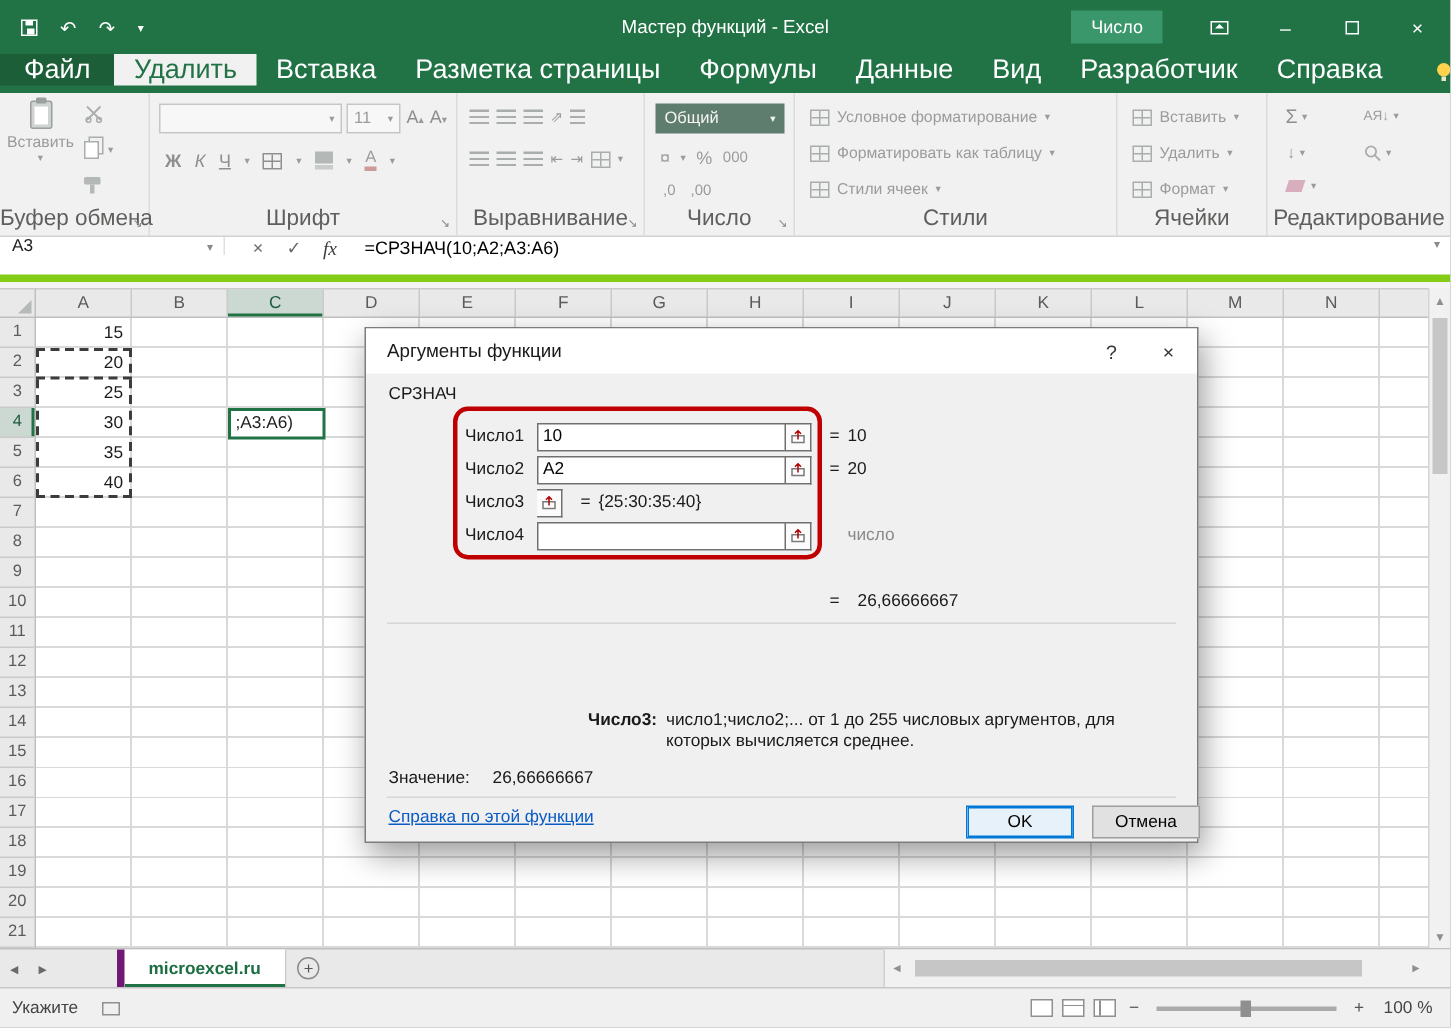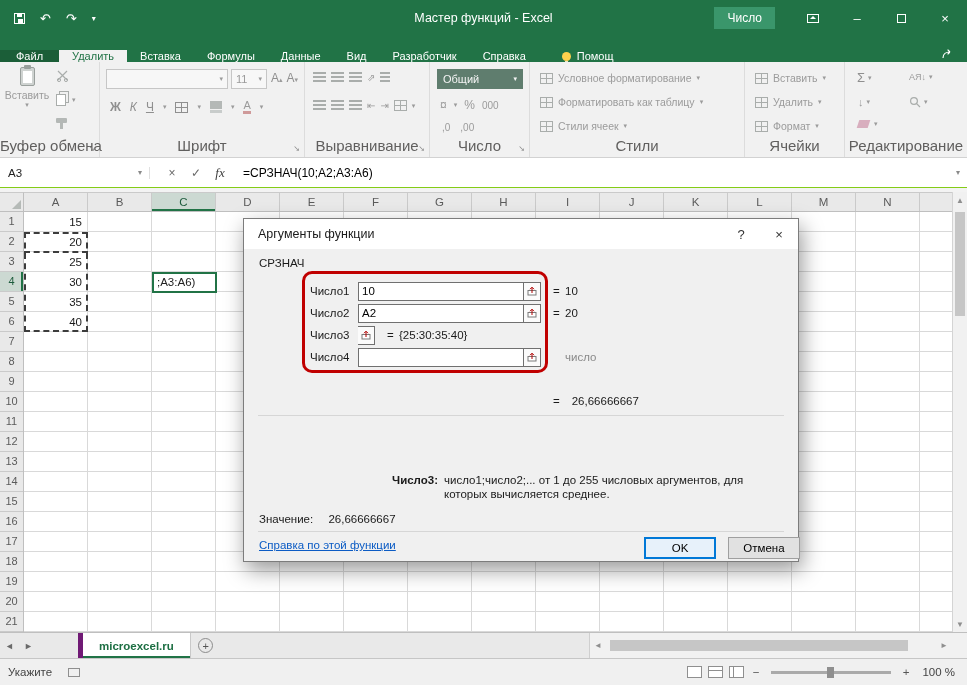--- a/index.html
+++ b/index.html
@@ -16,21 +16,21 @@
   .floppy-ic:after{content:"";position:absolute;bottom:0;left:3px;width:5px;height:4px;background:#fff}
   .title{position:absolute;left:50%;transform:translateX(-50%);font-size:12.5px;white-space:nowrap}
   .tb-right{margin-left:auto;display:flex;align-items:center;height:100%}
   .signin{background:#3a966b;padding:4px 13px;font-size:12px;margin-right:16px;cursor:default}
   .winbtn{width:44px;height:100%;display:flex;align-items:center;justify-content:center;font-size:13px;cursor:default}
   .rdo-ic{width:12px;height:9px;border:1px solid #fff;position:relative}
   .rdo-ic:after{content:"";position:absolute;left:50%;top:1px;transform:translateX(-50%);border-left:3px solid transparent;border-right:3px solid transparent;border-bottom:3px solid #fff}
   .maxbox-ic{width:9px;height:9px;border:1px solid #fff}
 
   
-  .tabbar{position:absolute;top:36px;left:0;right:0;height:26px;background:#217346;display:flex;align-items:flex-end;color:#fff;font-size:11px}
+  .tabbar{position:absolute;top:36px;left:0;right:0;height:26px;background:#217346;display:flex;align-items:flex-start;color:#fff;font-size:18px}
   .tab{display:flex;align-items:center;padding:0 13px;cursor:default;white-space:nowrap}
   .tab.file{background:#1b5e38;padding:0 16px}
   .tab.active{background:#f1f1f1;color:#217346}
   .tab.helptab{margin-left:10px;gap:6px}
   .bulb-ic{width:9px;height:9px;border-radius:50%;background:#ffd24d;position:relative}
   .bulb-ic:after{content:"";position:absolute;left:3px;bottom:-3px;width:3px;height:3px;background:#e8e8c8}
   .tabspacer{flex:1}
   .share{display:flex;align-items:center;gap:6px;padding:0 14px;cursor:default}
 
   
@@ -58,21 +58,21 @@
   .lines-ic{width:13px;height:11px;background:repeating-linear-gradient(to bottom,#a9adab 0 1.6px,transparent 1.6px 4.2px)}
   .mini-grid{width:13px;height:11px;border:1px solid #a9adab;background:linear-gradient(#a9adab,#a9adab) 50% 0/1px 100% no-repeat,linear-gradient(#a9adab,#a9adab) 0 50%/100% 1px no-repeat}
   .darkcombo{height:20px;background:#5f7d6e;color:#f4f4f4;display:flex;align-items:center;padding:0 6px;font-size:11px}
   .darkcombo .cv{flex:1}
   .dimtext{font-size:10px;color:#9b9b9b}
   .srow{position:absolute;display:flex;align-items:center;gap:5px;font-size:10.5px}
   .eraser-ic{width:11px;height:8px;background:#d8aebe;transform:skewX(-18deg)}
   .sigma{font-size:13px;color:#8f8f8f}
 
   
-  .fbar{position:absolute;top:158px;left:0;right:0;height:30px;background:#fff;border-bottom:1px solid #84cc16;display:flex;align-items:center}
+  .fbar{position:absolute;top:158px;left:0;right:0;height:30px;background:#fff;border-bottom:5px solid #84cc16;display:flex;align-items:flex-start}
   .namebox{width:150px;border-right:1px solid #e0e0e0;display:flex;align-items:center;padding-left:8px;font-size:11.5px;color:#222}
   .nb-arrow{margin-left:auto;padding:0 7px;color:#8a8a8a;font-size:8px}
   .fgrip{width:6px;margin:7px 2px;border-right:2px dotted #c9c9c9}
   .fbtn{width:24px;display:flex;align-items:center;justify-content:center;color:#6a6a6a;font-size:12px;cursor:default}
   .fbtn.fx{font-family:"Liberation Serif",serif;font-style:italic;color:#3d3d3d;font-size:13px}
   .fsep{width:1px;background:#e0e0e0;margin:4px 2px}
   .ftext{flex:1;display:flex;align-items:center;padding-left:6px;font-size:12px;color:#000}
   .fexpand{width:18px;display:flex;align-items:center;justify-content:center;color:#8a8a8a;font-size:8px}
   .fgap{position:absolute;top:188px;left:0;right:0;height:4px;background:#f3f3f3}
 
@@ -178,20 +178,21 @@
           <span class="maxbox-ic"></span>
         </div>
       <div class="winbtn">×</div>
     </div>
   </div>
 
   <div class="tabbar">
     <div class="tab file">Файл</div>
     <div class="tab active">Удалить</div>
     <div class="tab">Вставка</div>
+    <div class="tab">Разметка страницы</div>
     <div class="tab">Формулы</div>
     <div class="tab">Данные</div>
     <div class="tab">Вид</div>
     <div class="tab">Разработчик</div>
     <div class="tab">Справка</div>
     <div class="tab helptab">
       <span class="bulb-ic"></span>
       <span>Помощ</span>
     </div>
     <div class="tabspacer"></div>

